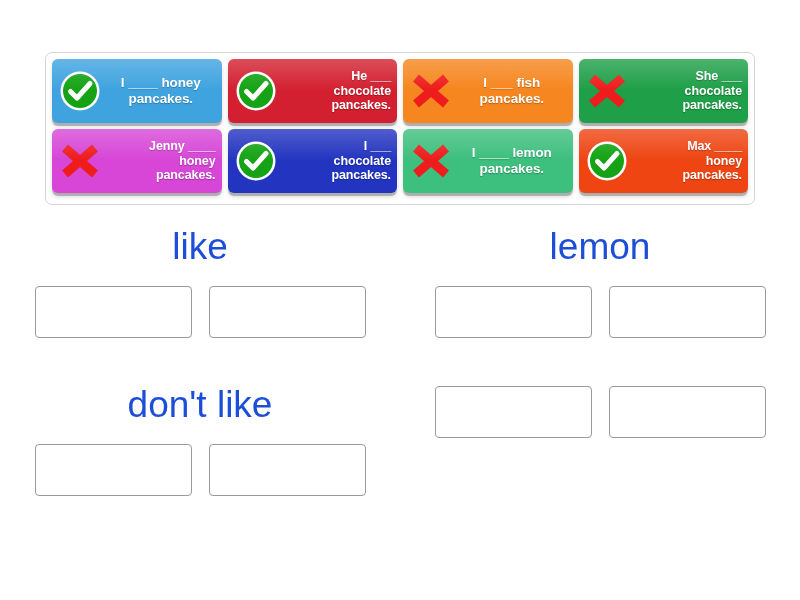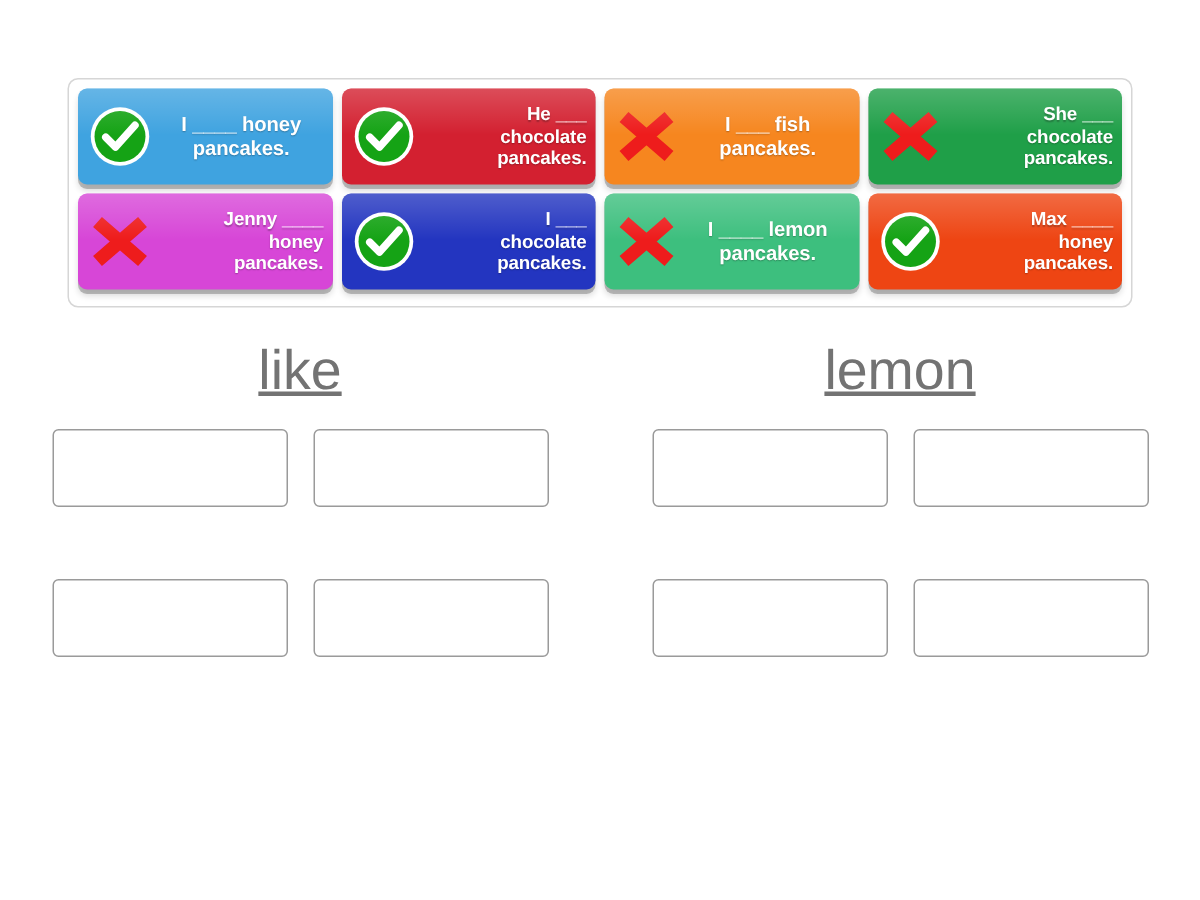--- a/index.html
+++ b/index.html
@@ -103,26 +103,25 @@
   .group {
     width: 400px;
     display: flex;
     flex-direction: column;
     align-items: center;
   }
 
   .group-title {
     font-size: 37px;
     font-weight: 400;
-    color: #737373;
+    color: #1d4ed8;
     line-height: 1;
     letter-spacing: 0px;
     margin-bottom: 21px;
     text-align: center;
-    text-decoration: underline;
   }
 
   .dropzones {
     display: flex;
     gap: 17px;
   }
 
   .dropzone {
     width: 157px;
     height: 52px;
@@ -262,20 +261,21 @@
           <div class="dropzone"></div>
           <div class="dropzone"></div>
         </div>
       </div>
 
     </div>
 
     <div class="group-row second">
 
       <div class="group">
+        <div class="group-title">don't like</div>
         <div class="dropzones">
           <div class="dropzone"></div>
           <div class="dropzone"></div>
         </div>
       </div>
 
       <div class="group">
         <div class="dropzones">
           <div class="dropzone"></div>
           <div class="dropzone"></div>

